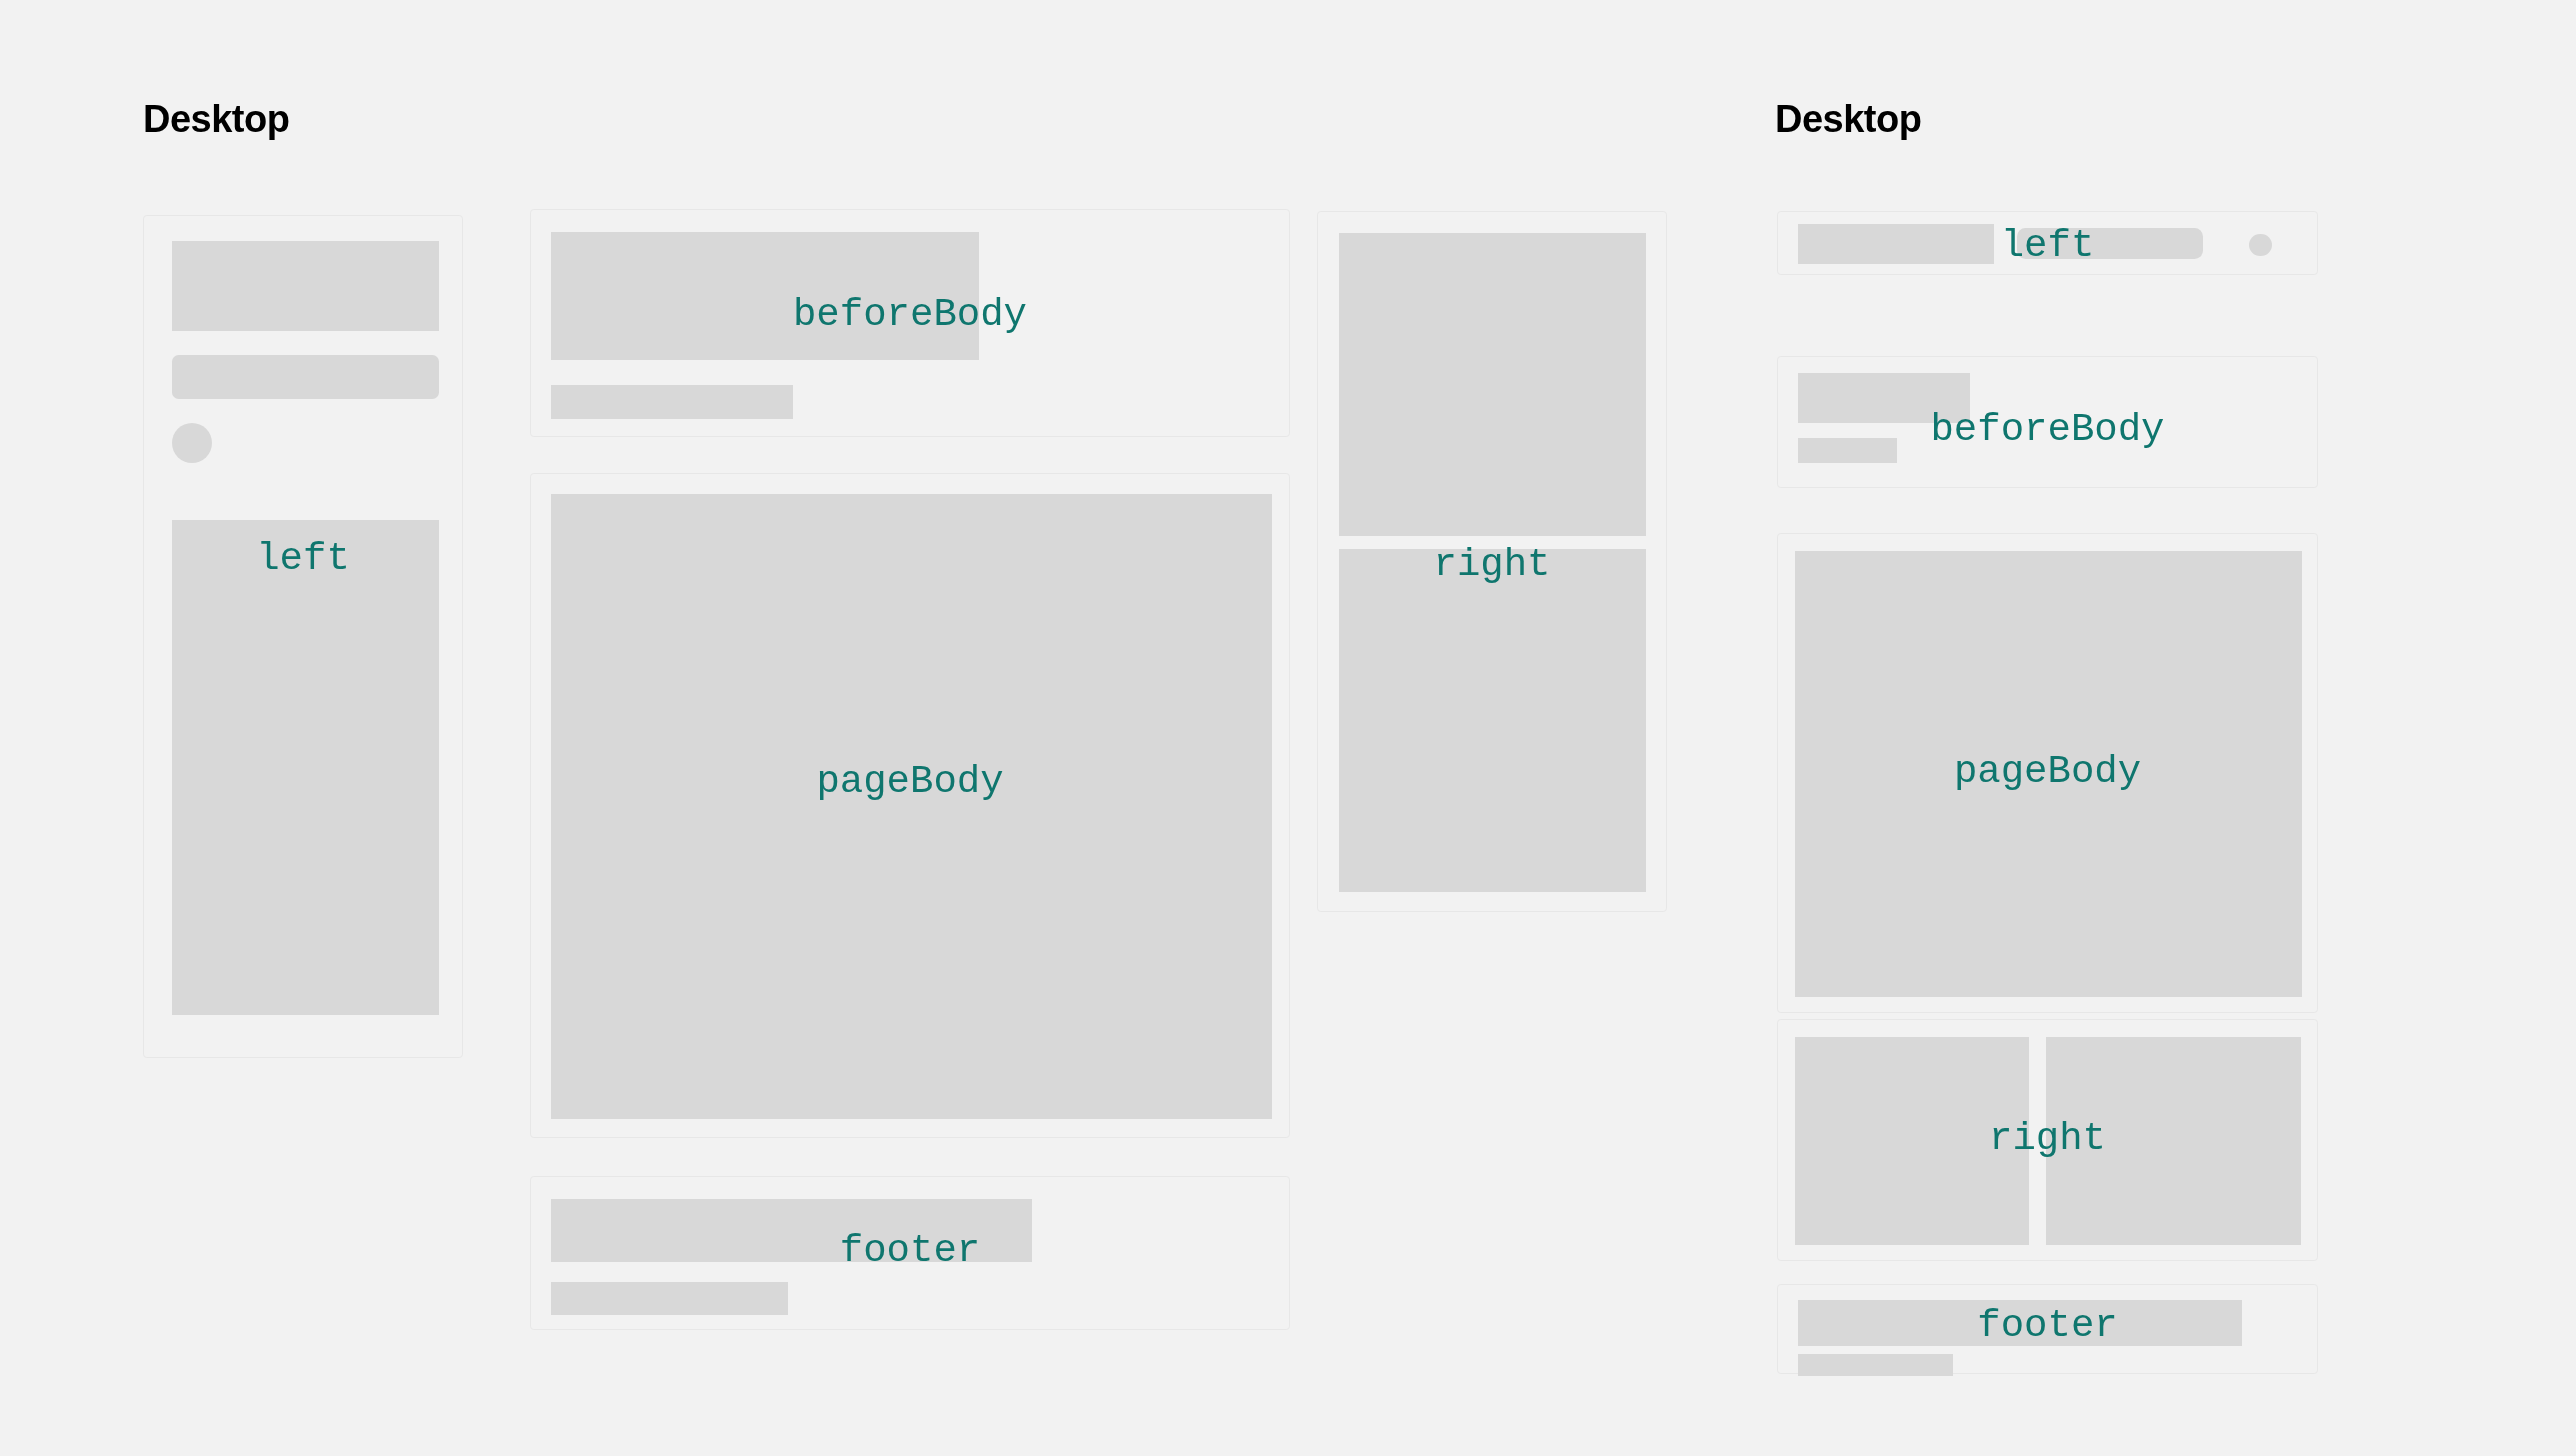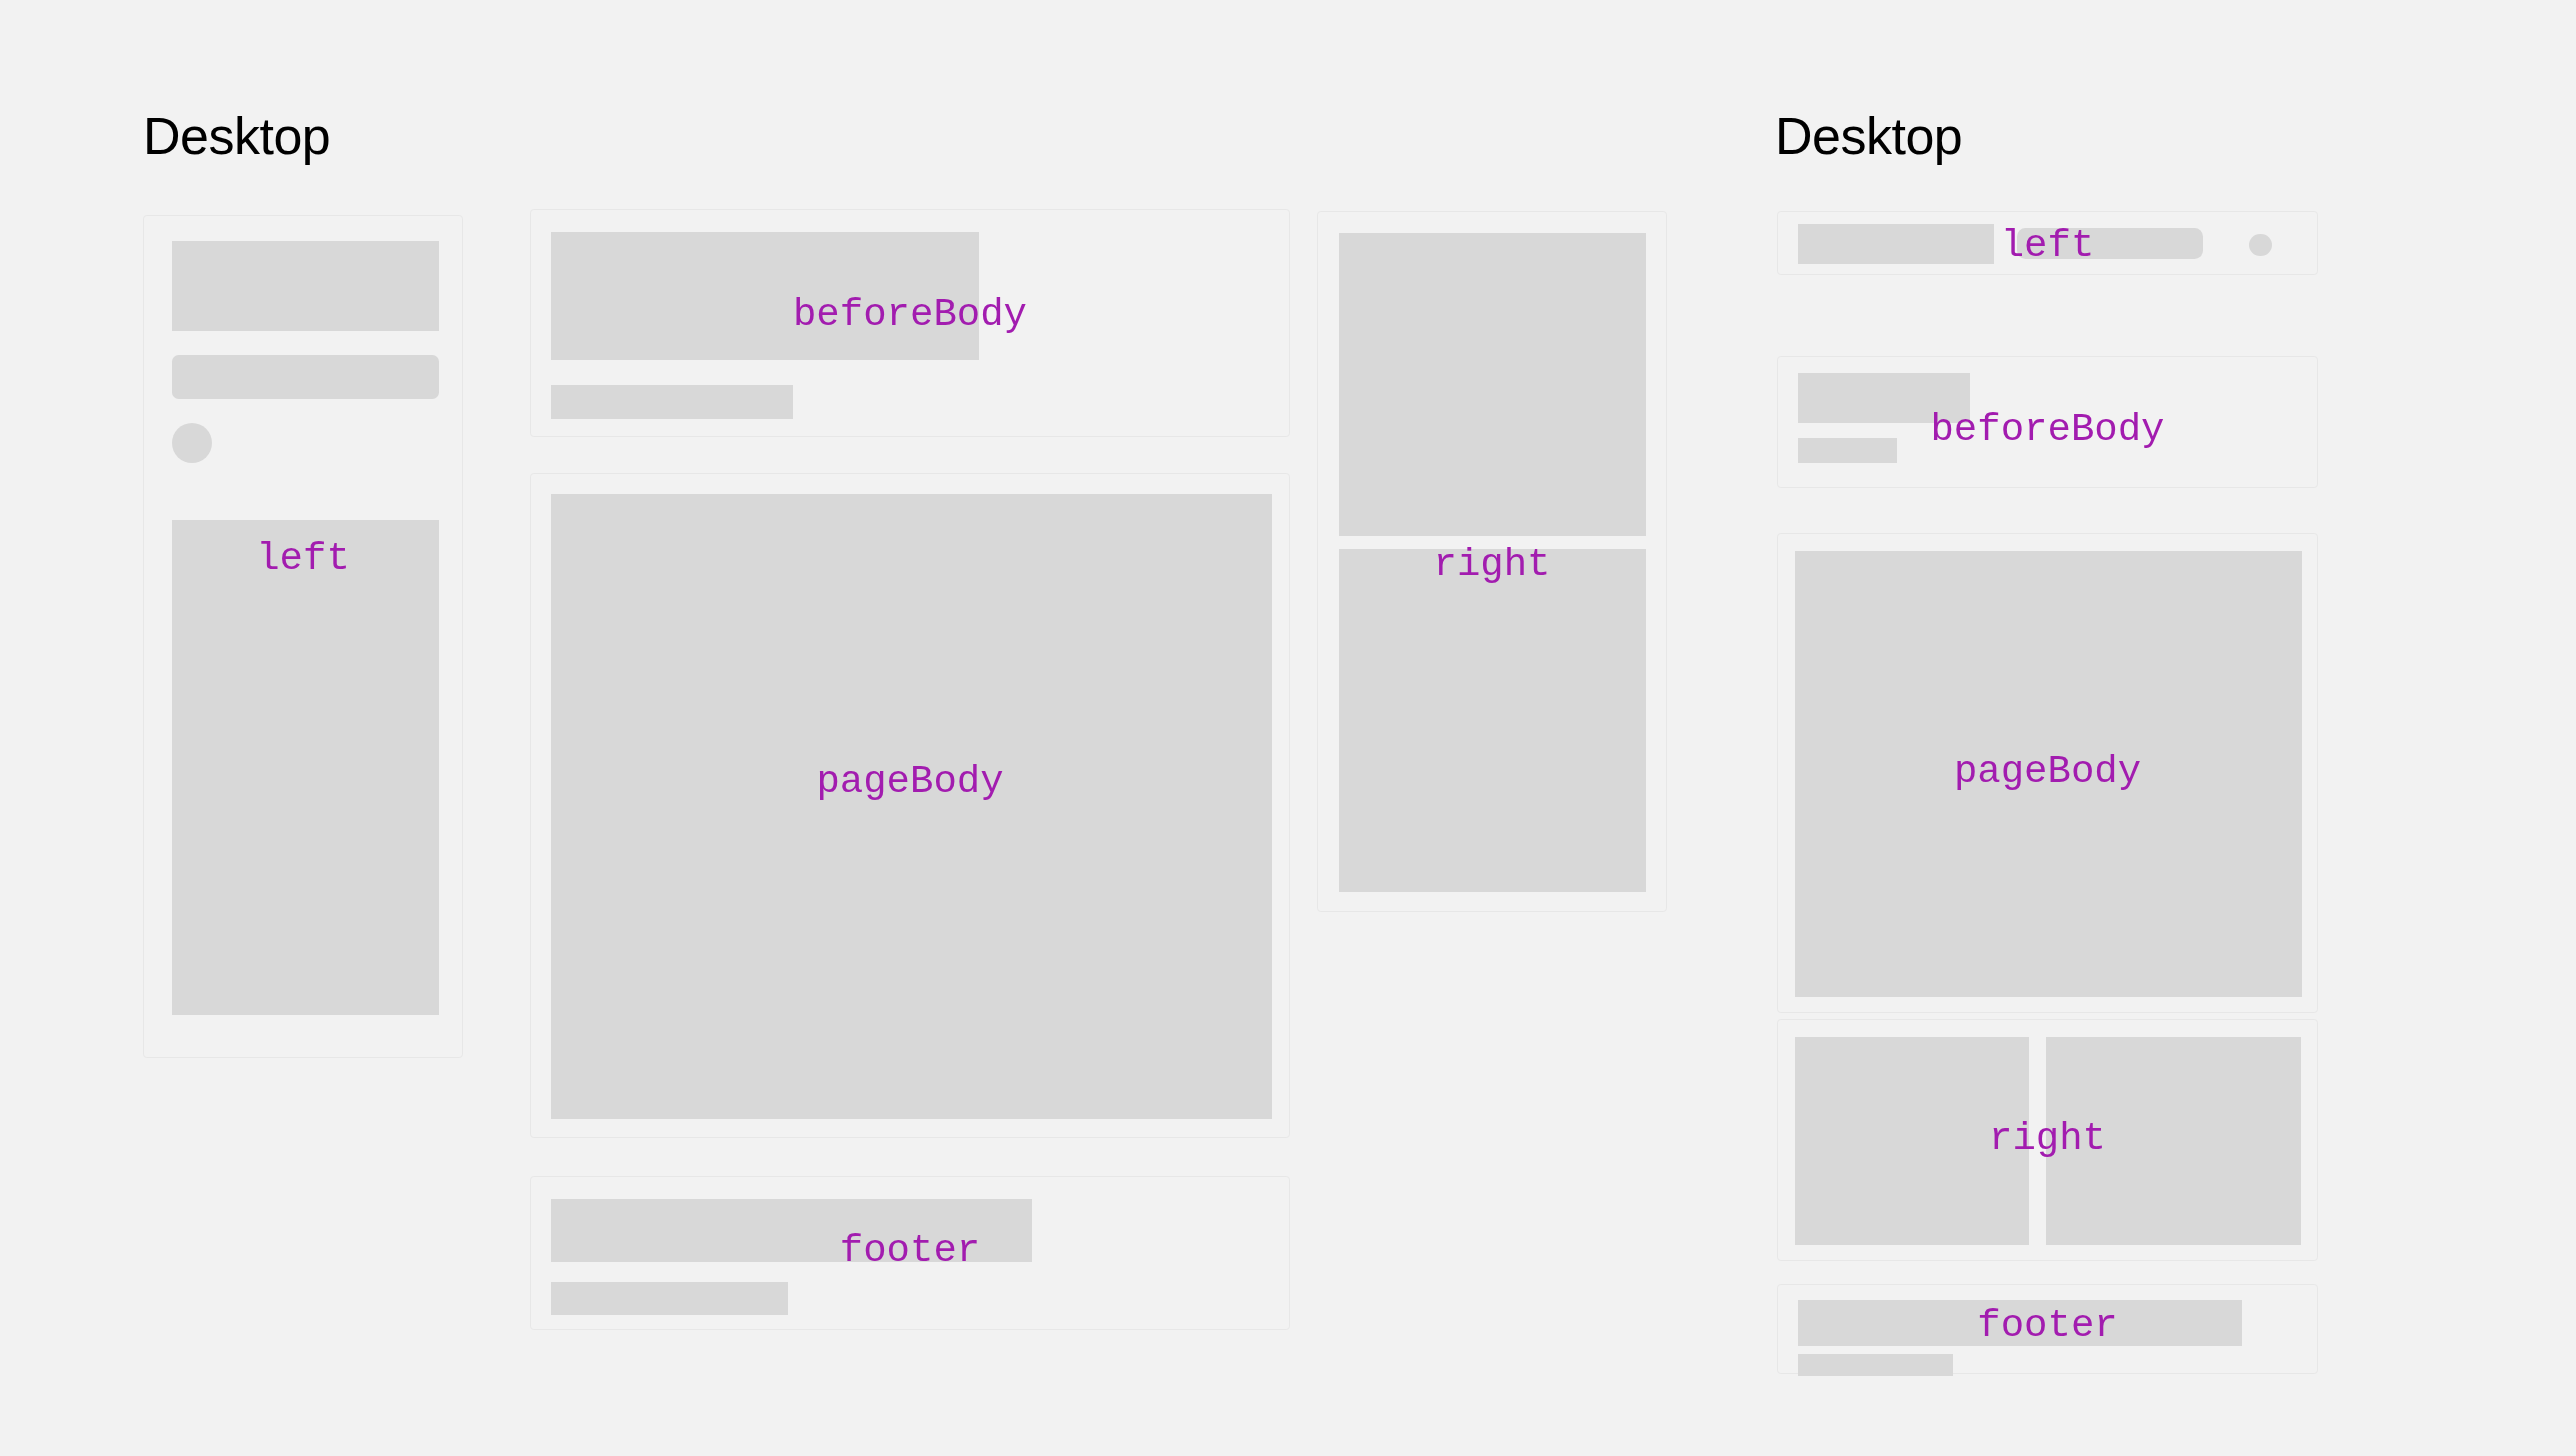--- a/index.html
+++ b/index.html
@@ -13,22 +13,22 @@
     background: #f2f2f2;
     font-family: "Liberation Sans", sans-serif;
     overflow: hidden;
     position: relative;
   }
 
   
   .section-title {
     position: absolute;
     font-family: "Liberation Sans", sans-serif;
-    font-weight: normal;
-    font-size: 52px;
+    font-weight: bold;
+    font-size: 38px;
     line-height: 1;
     color: #000000;
     letter-spacing: -0.5px;
     white-space: nowrap;
     text-align: center;
   }
   #desktop-title { left: 143px; top: 75px; }
   #mobile-title  { left: 1775px; top: 75px; }
 
   
@@ -45,21 +45,21 @@
     position: absolute;
     background: #d8d8d8;
   }
   .blk.rounded { border-radius: 6.6px; }
   .blk.circle  { border-radius: 50%; }
 
   
   .region-label {
     position: absolute;
     font-family: "Liberation Mono", "DejaVu Sans Mono", monospace;
-    color: #a21caf;
+    color: #0f766e;
     white-space: nowrap;
     pointer-events: none;
     z-index: 5;
     left: 0;
     right: 0;
     text-align: center;
   }
 
   
   

